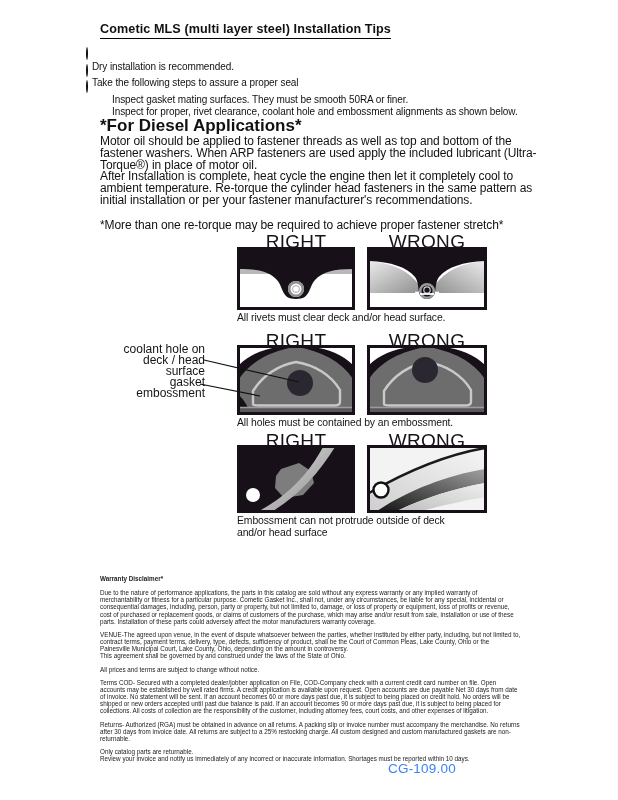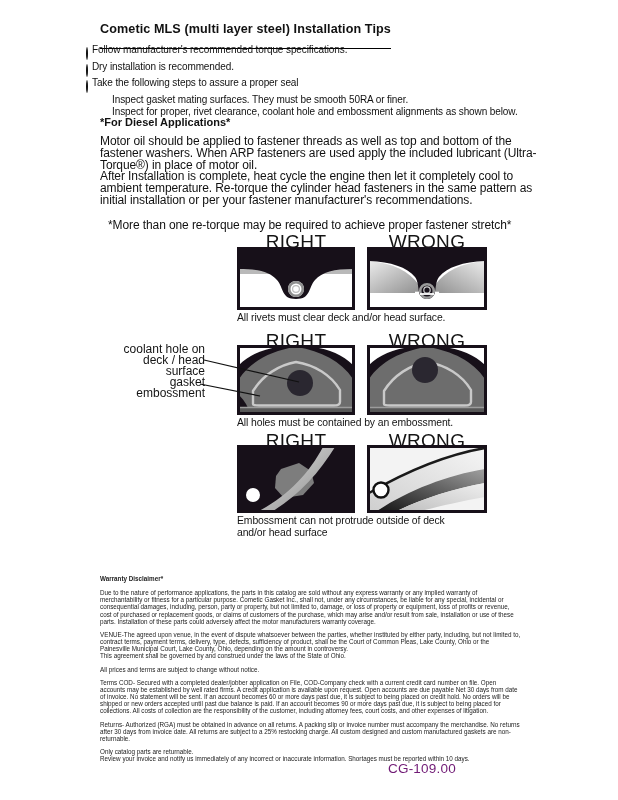--- a/index.html
+++ b/index.html
@@ -3,60 +3,59 @@
 <meta charset="utf-8">
 <style>
   html,body{margin:0;padding:0;background:#888;}
   #page{
     position:relative;width:618px;height:800px;background:#ffffff;
     font-family:"Liberation Sans", sans-serif;color:#111;overflow:hidden;
   }
   .abs{position:absolute;}
   
   #title{left:100px;top:22px;font-size:12.6px;font-weight:bold;letter-spacing:.1px;}
-  #title span{display:inline-block;border-bottom:1.6px solid #000;padding-bottom:12px;}
+  #title span{display:inline-block;border-bottom:1.6px solid #000;padding-bottom:2px;}
   
   #tips{left:86px;top:44px;width:460px;font-size:10px;line-height:12.6px;letter-spacing:-0.1px;}
   .bline{display:flex;align-items:flex-start;}
   .bline .mk{flex:0 0 auto;margin-right:4px;margin-top:4px;}
   .circ{width:3.5px;height:3.5px;border:1px solid #111;border-radius:50%;background:#fff;}
   .dot{width:3.8px;height:3.8px;border-radius:50%;background:#111;}
   .sub{margin-left:22px;}
   
-  #diesel-h{left:100px;top:116px;font-size:11px;font-weight:bold;}
+  #diesel-h{left:100px;top:116px;font-size:17px;font-weight:bold;}
   .para{left:100px;width:445px;font-size:12px;line-height:11.8px;letter-spacing:-0.1px;}
   #para1{top:136px;}
   #para2{top:171px;}
-  #para3{top:220px;margin-left:8px;}
+  #para3{top:220px;}
   
   .rw{font-size:19px;letter-spacing:.3px;color:#141414;text-align:center;width:118px;}
   .cap{font-size:10.4px;color:#141414;letter-spacing:-0.1px;}
   .side-label{font-size:12px;text-align:right;line-height:10.8px;color:#141414;}
   .diag{display:block;}
   
   #warranty{left:100px;top:575px;width:421px;font-size:6.3px;line-height:7.15px;color:#222;letter-spacing:0;}
   #warranty .wp{margin:0 0 6px 0;}
   #warranty .wh{font-weight:bold;margin-bottom:7px;}
   
-  #pageno{left:388px;top:761px;font-size:13.5px;color:#701a75;letter-spacing:.2px;}
+  #pageno{left:388px;top:761px;font-size:13.5px;color:#3b82f6;letter-spacing:.2px;}
   #leaders{left:0;top:0;pointer-events:none;}
 </style>
 </head>
 <body>
 
 <div id="page">
 
   <div class="abs" id="title">
     <span>Cometic MLS (multi layer steel) Installation Tips</span>
   </div>
 
   <div class="abs" id="tips">
     <div class="bline">
       <span class="mk"><span class="circ"></span></span>
-      <span>Follow manufacturer's recommended torque specifications.</span>
     </div>
     <div class="bline">
       <span class="mk"><span class="circ"></span></span>
       <span>Dry installation is recommended.</span>
     </div>
     <div class="bline">
       <span class="mk"><span class="circ"></span></span>
       <span>Take the following steps to assure a proper seal</span>
     </div>
     <div class="bline sub">

